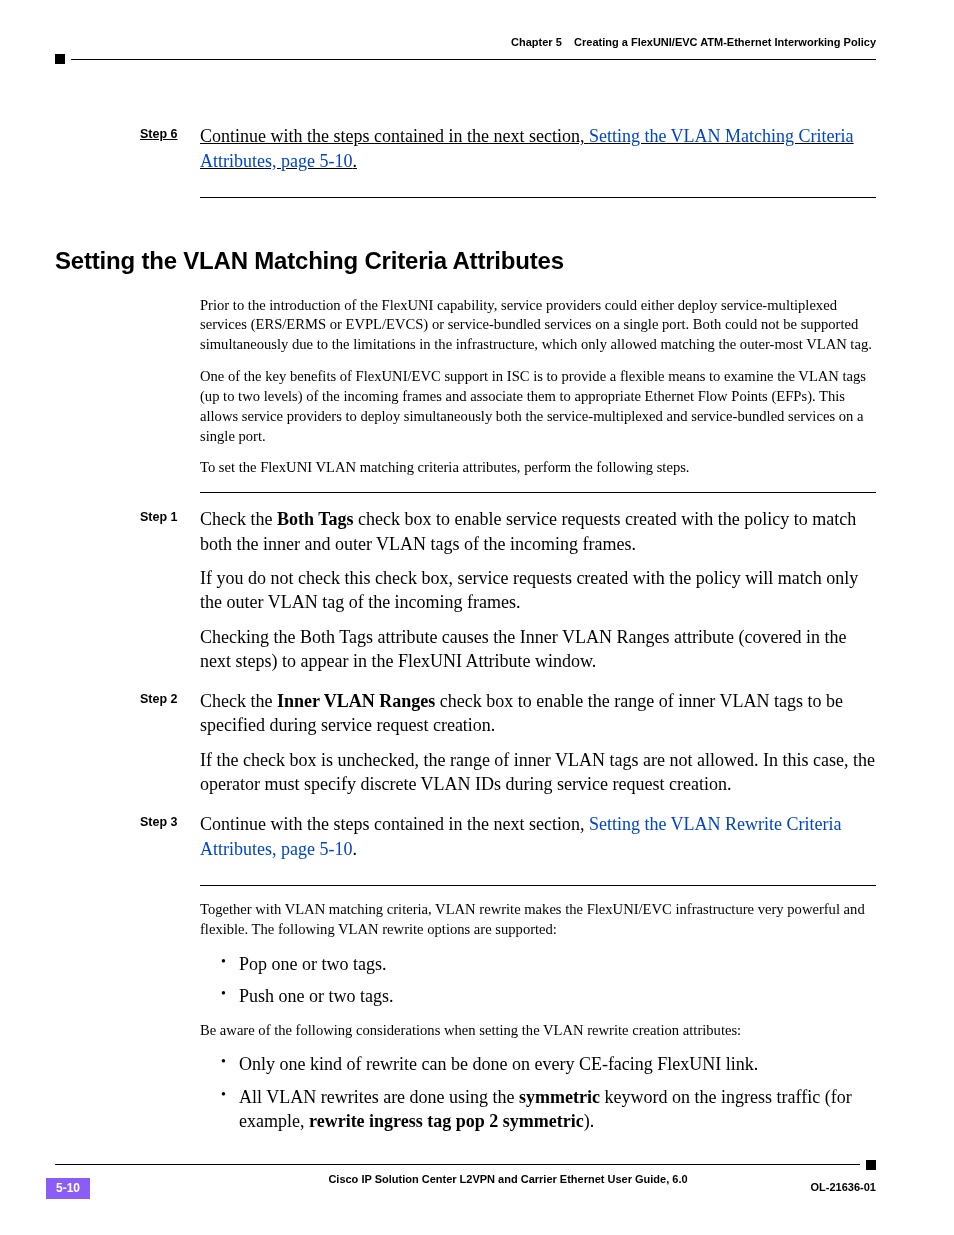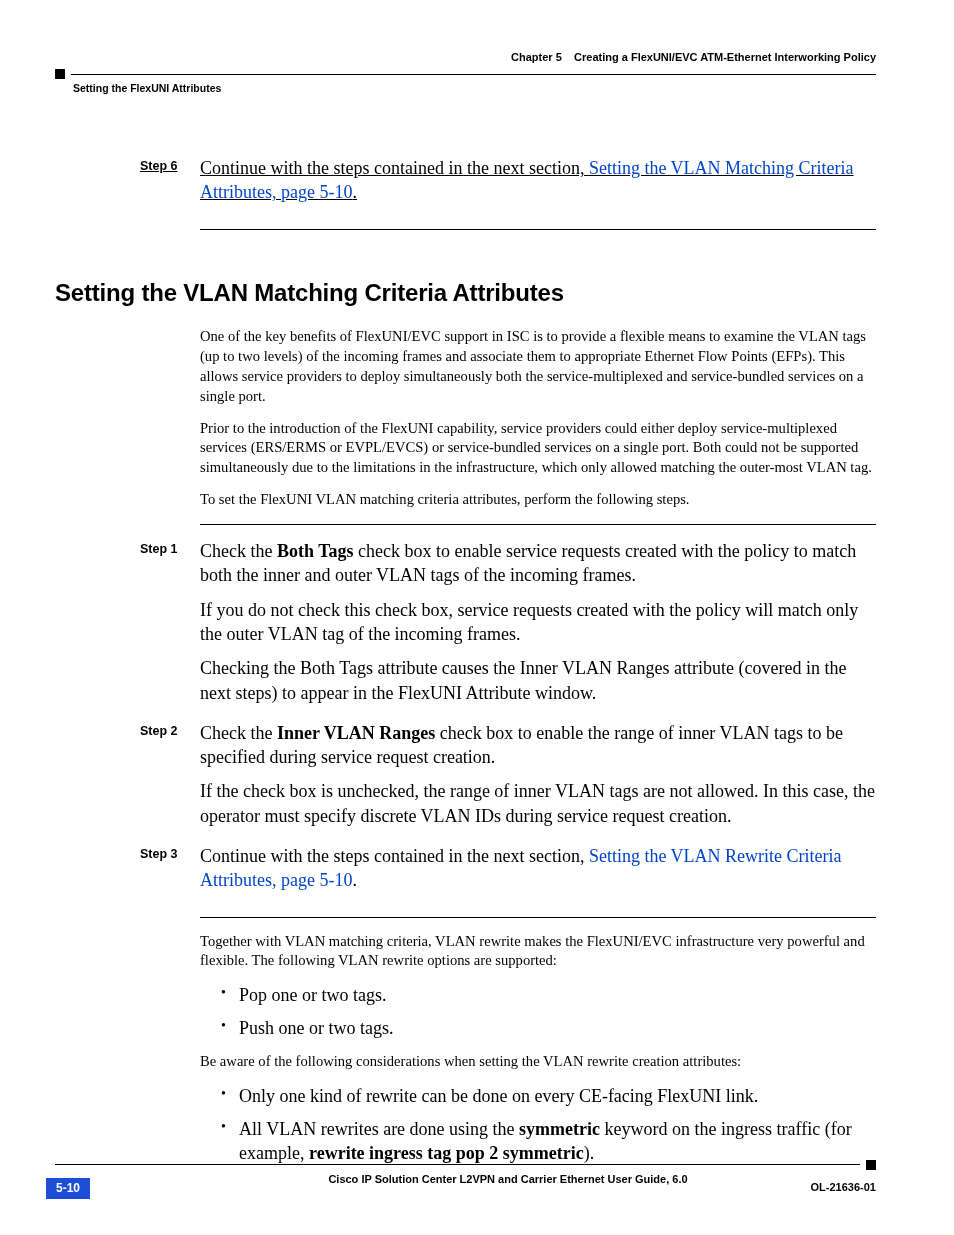--- a/index.html
+++ b/index.html
@@ -5,21 +5,21 @@
     * { box-sizing: border-box; margin: 0; padding: 0; }
     body {
       font-family: "Times New Roman", Times, serif;
       font-size: 14px;
       line-height: 1.4;
       color: #000;
       background: #fff;
       width: 954px;
     }
     .page {
-      padding: 50px 78px 40px 55px;
+      padding: 35px 78px 40px 55px;
       position: relative;
       min-height: 1235px;
     }
     .running-header {
       display: flex;
       justify-content: space-between;
       align-items: flex-start;
       margin-bottom: 4px;
     }
     .running-header .left-corner {
@@ -129,21 +129,21 @@
       margin-left: 85px;
     }
     .page-num-wrap {
       position: absolute;
       left: 46px;
       bottom: 36px;
       display: flex;
       align-items: center;
     }
     .page-num {
-      background: #1d4ed8;
+      background: #8b5cf6;
       color: #fff;
       font-family: Arial, Helvetica, sans-serif;
       font-weight: bold;
       font-size: 12px;
       padding: 2px 10px;
     }
     .doc-id {
       position: absolute;
       right: 78px;
       bottom: 40px;
@@ -161,37 +161,36 @@
   <div class="running-header">
     <span class="left-corner"></span>
     <div class="chapter">
       <span>Chapter 5</span>&nbsp;&nbsp;&nbsp;&nbsp;<span>Creating a FlexUNI/EVC ATM-Ethernet Interworking Policy</span>
     </div>
   </div>
   <div class="header-rule-wrap">
     <span class="header-box"></span>
     <span class="header-rule"></span>
   </div>
-  <div class="section-head-small">Setting the FlexUNI Attributes</div>
 
   <div class="step-row first-step-block">
     <div class="step-label">Step 6</div>
     <div class="step-body">
       <p>
         <span>Continue with the steps contained in the next section, </span><span class="link">Setting the VLAN Matching Criteria Attributes, page 5-10</span><span>.</span>
       </p>
     </div>
   </div>
   <hr class="hr-thin">
 
   <h2 class="section-title">Setting the VLAN Matching Criteria Attributes</h2>
 
   <div class="para">
+    <p>Prior to the introduction of the FlexUNI capability, service providers could either deploy service-multiplexed services (ERS/ERMS or EVPL/EVCS) or service-bundled services on a single port. Both could not be supported simultaneously due to the limitations in the infrastructure, which only allowed matching the outer-most VLAN tag.</p>
     <p>One of the key benefits of FlexUNI/EVC support in ISC is to provide a flexible means to examine the VLAN tags (up to two levels) of the incoming frames and associate them to appropriate Ethernet Flow Points (EFPs). This allows service providers to deploy simultaneously both the service-multiplexed and service-bundled services on a single port.</p>
-    <p>Prior to the introduction of the FlexUNI capability, service providers could either deploy service-multiplexed services (ERS/ERMS or EVPL/EVCS) or service-bundled services on a single port. Both could not be supported simultaneously due to the limitations in the infrastructure, which only allowed matching the outer-most VLAN tag.</p>
     <p>To set the FlexUNI VLAN matching criteria attributes, perform the following steps.</p>
   </div>
 
   <hr class="hr-thin">
 
   <div class="step-row">
     <div class="step-label">Step 1</div>
     <div class="step-body">
       <p>
         <span>Check the </span><span class="bold">Both Tags</span><span> check box to enable service requests created with the policy to match both the inner and outer VLAN tags of the incoming frames.</span>

